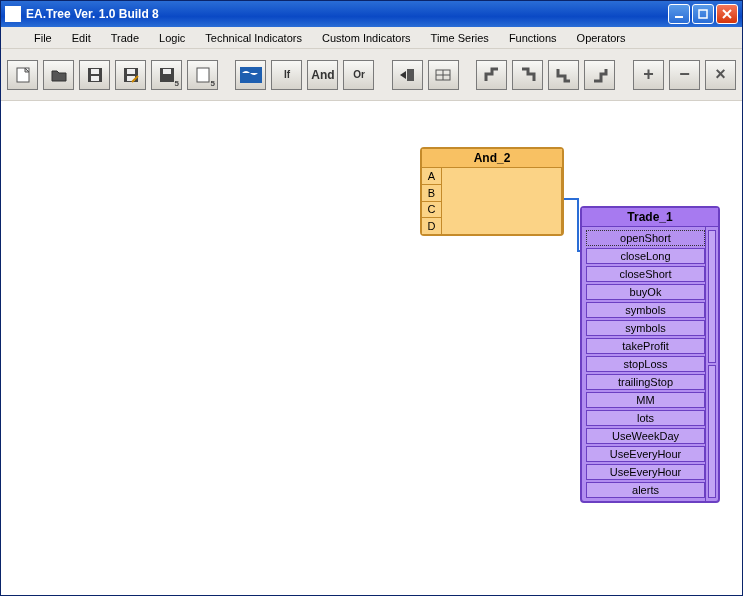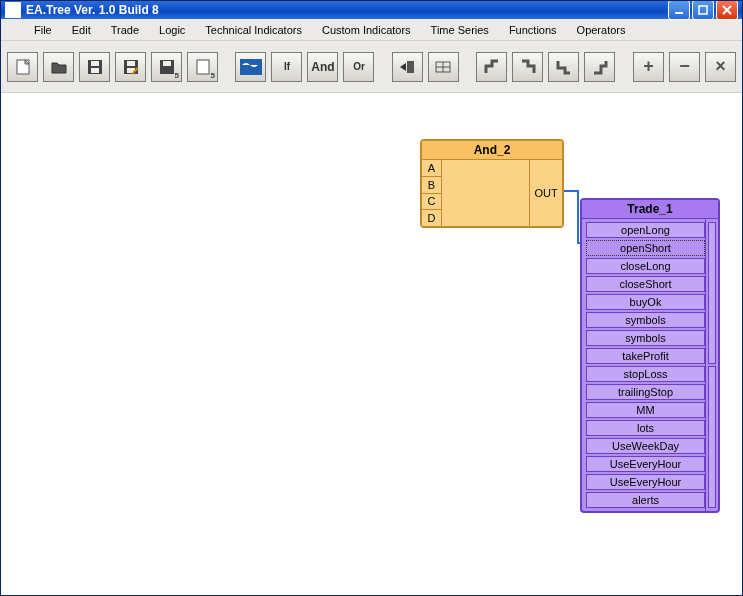--- a/index.html
+++ b/index.html
@@ -7,21 +7,21 @@
     margin: 0;
     font-family: Tahoma, Arial, sans-serif;
     font-size: 11px;
     background: #fff;
     width: 743px;
     height: 596px;
     overflow: hidden;
     border: 1px solid #0a246a;
   }
   .titlebar {
-    height: 18px;
+    height: 26px;
     background: linear-gradient(to bottom, #2a6dd6 0%, #0a49c5 60%, #2a6dd6 100%);
     display: flex;
     align-items: center;
     color: #fff;
     padding: 0 4px;
     font-weight: bold;
   }
   .titlebar .appicon {
     width: 16px; height: 16px;
     background: #fff;
@@ -303,29 +303,27 @@
   <div class="node node-and">
     <div class="node-title">And_2</div>
     <div class="and-body">
       <div class="and-inputs" id="and-inputs">
           <div>A</div>
           <div>B</div>
           <div>C</div>
           <div>D</div>
         </div>
       <div class="and-mid"></div>
-      <div class="and-out">OUT</div>
     </div>
   </div>
 
   <div class="node node-trade">
     <div class="node-title">Trade_1</div>
     <div class="trade-body">
       <div class="trade-ports" id="trade-ports">
-          <div class="trade-port">openLong</div>
           <div class="trade-port selected">openShort</div>
           <div class="trade-port">closeLong</div>
           <div class="trade-port">closeShort</div>
           <div class="trade-port">buyOk</div>
           <div class="trade-port">symbols</div>
           <div class="trade-port">symbols</div>
           <div class="trade-port">takeProfit</div>
           <div class="trade-port">stopLoss</div>
           <div class="trade-port">trailingStop</div>
           <div class="trade-port">MM</div>

